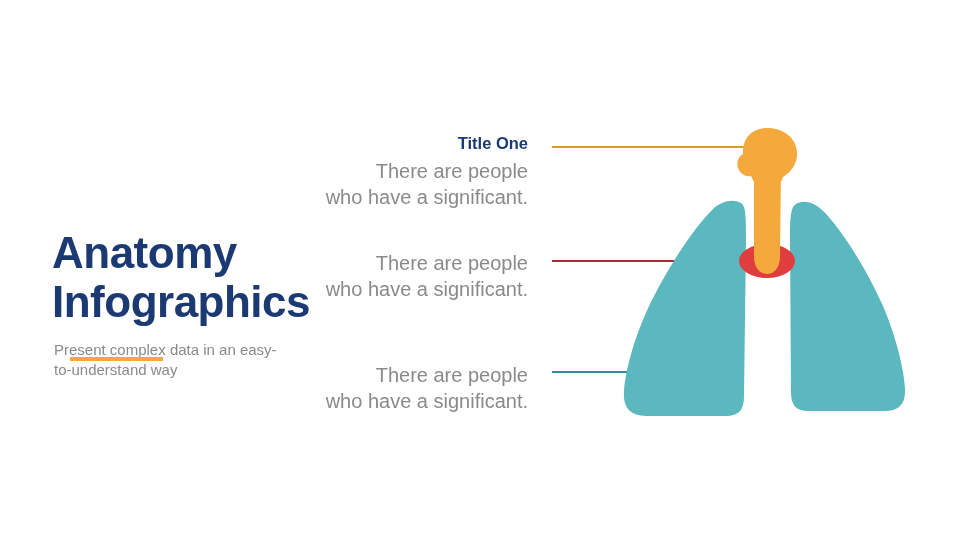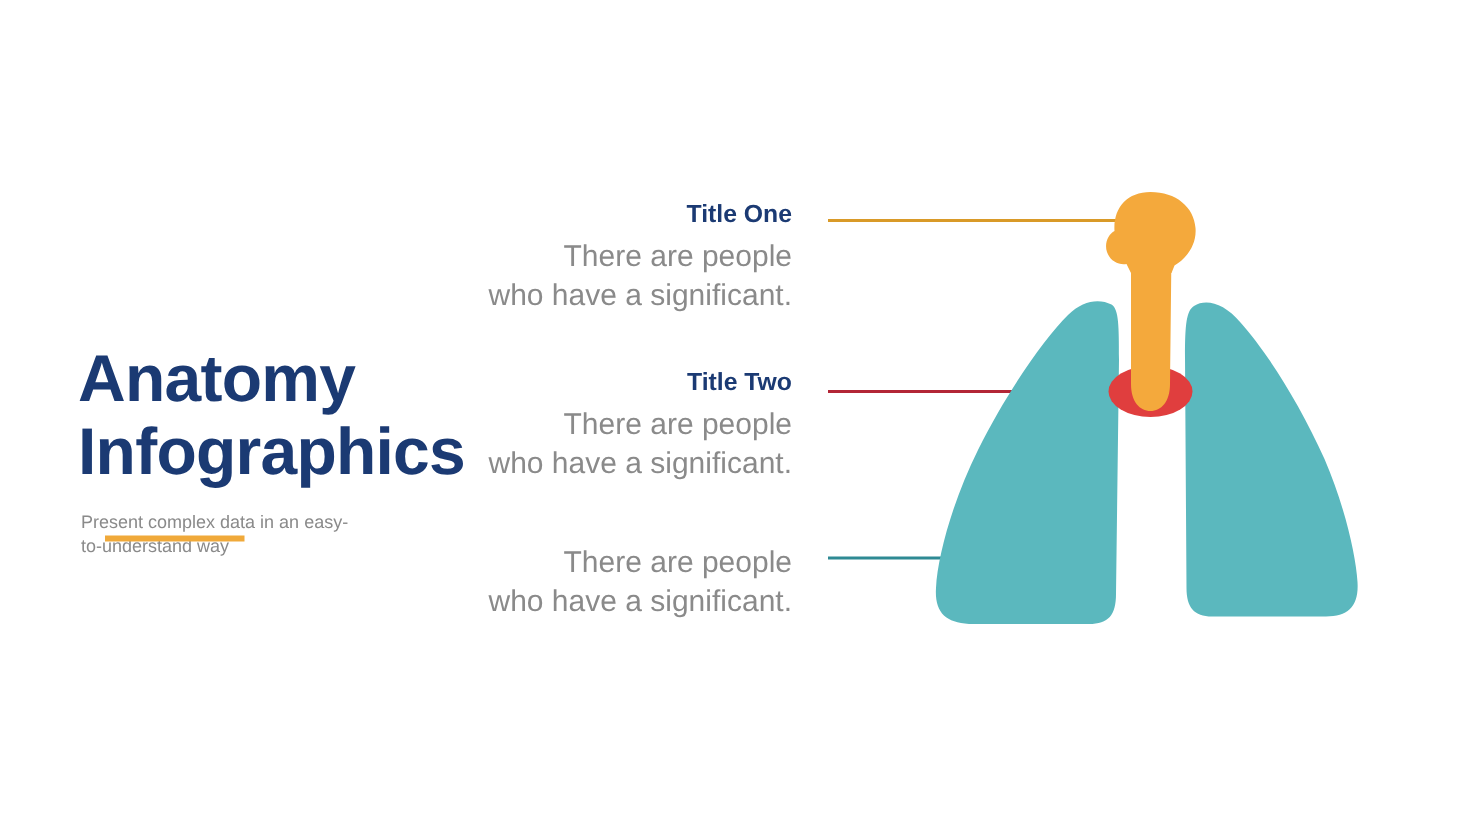--- a/index.html
+++ b/index.html
@@ -30,21 +30,21 @@
     font-size: 44px;
     font-weight: bold;
     line-height: 1.12;
     color: #1B3A73;
     letter-spacing: -0.5px;
     margin: 0;
     white-space: pre-line;
   }
   .subtitle {
     margin: 13px 0 0 2px;
-    font-size: 12px;
+    font-size: 15px;
     line-height: 1.35;
     color: #8a8a8a;
     white-space: pre-line;
     max-width: 245px;
   }
   .accent-bar {
     position: absolute;
     left: 70px;
     top: 357px;
     width: 93px;
@@ -138,21 +138,20 @@
   <div class="callout callout-1">
     <p class="callout-title">Title One</p>
     <p class="callout-body">There are people
 who have a significant.</p>
   </div>
   <div class="connector conn-1">
     <span class="dot"></span>
   </div>
 
   <div class="callout callout-2">
-    <p class="callout-title">Title Two</p>
     <p class="callout-body">There are people
 who have a significant.</p>
   </div>
   <div class="connector conn-2">
     <span class="dot"></span>
   </div>
 
   <div class="callout callout-3">
     <p class="callout-body">There are people
 who have a significant.</p>

